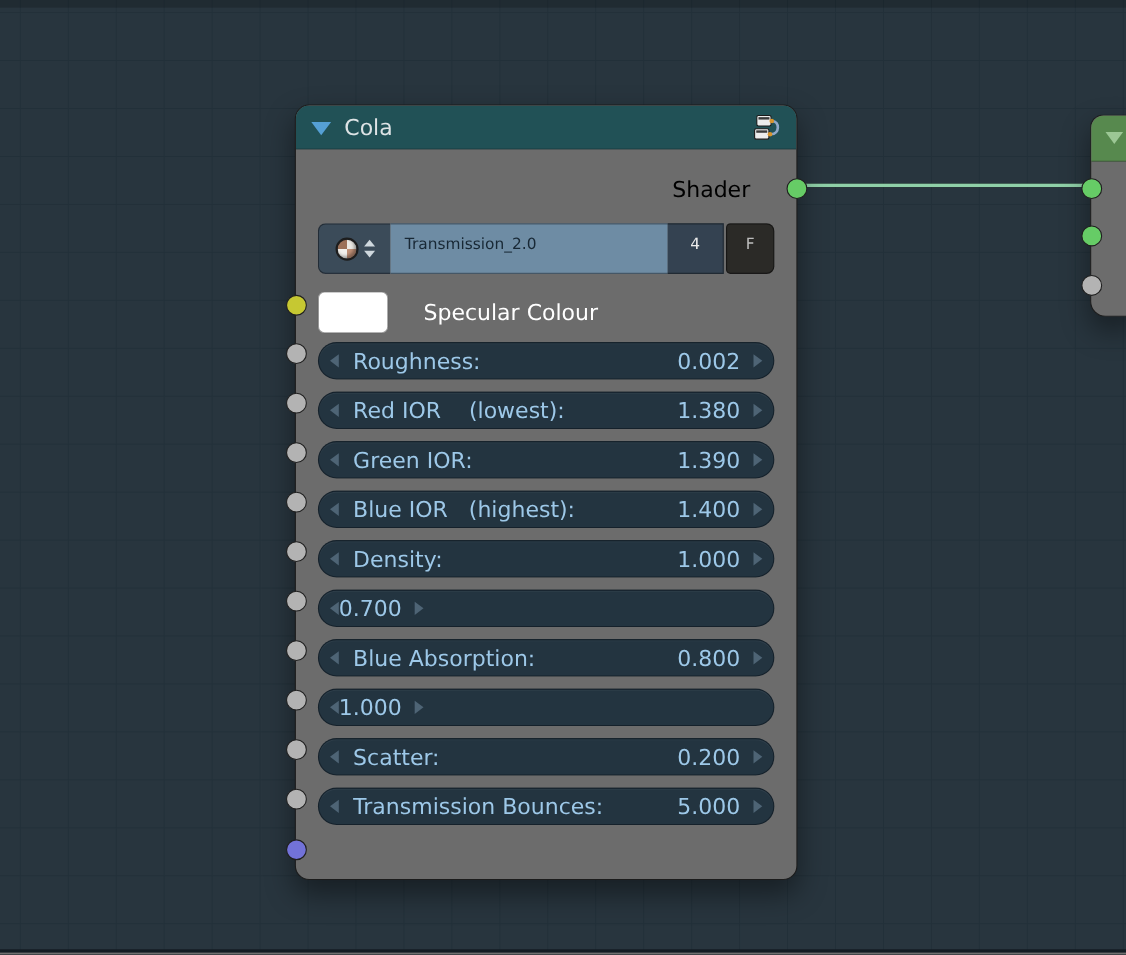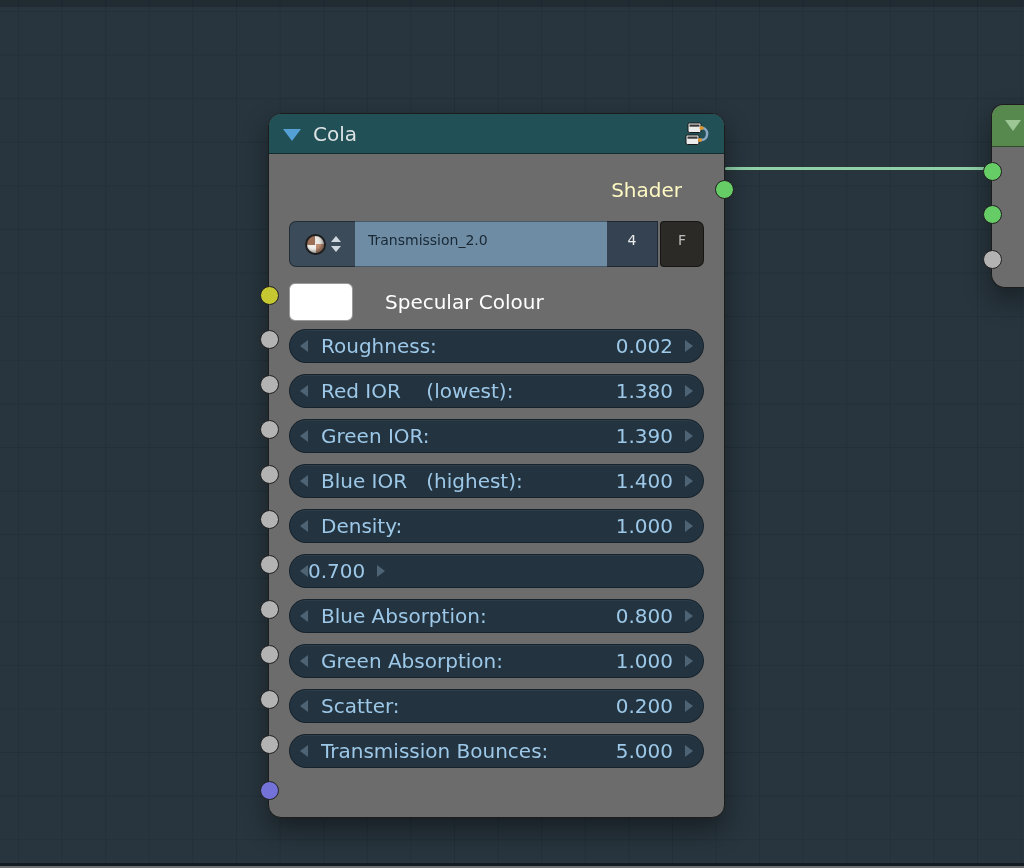--- a/index.html
+++ b/index.html
@@ -23,32 +23,32 @@
   
   .wire { position: absolute; left: 725px; top: 167px; width: 268px; height: 3px;
     background: #8fd0a8; border-radius: 2px;
     box-shadow: 0 0 0 0.5px rgba(40,70,50,0.5); z-index: 5; }
 
   
   .node { position: absolute; background: #6c6c6c; border: 1px solid #1c1c1c;
     box-shadow: 0 12px 26px rgba(0,0,0,0.42); z-index: 10; }
 
   
-  .node-cola { left: 268px; top: 113px; width: 457px; height: 705px; border-radius: 13px; }
+  .node-cola { left: 268px; top: 95px; width: 457px; height: 705px; border-radius: 13px; }
   .node-header { height: 40px; display: flex; align-items: center; padding: 0 12px;
     border-radius: 12px 12px 0 0; border-bottom: 1px solid rgba(0,0,0,0.45); }
   .collapse-tri { width: 0; height: 0; border-left: 9px solid transparent;
     border-right: 9px solid transparent; border-top: 12px solid #55a0d5;
     margin: 2px 12px 0 2px; }
   .node-title { color: #dde3e5; font-size: 20px; flex: 1; }
   .group-icon svg { display: block; }
 
   .row-output { margin-top: 16px; height: 39px; display: flex; align-items: center;
     justify-content: flex-end; padding-right: 42px; }
-  .output-label { color: #fef9c3; font-size: 20px; }
+  .output-label { color: #000000; font-size: 20px; }
 
   
   .datablock { margin: 12px 20px 0 20px; height: 46px; display: flex; font-size: 14px; }
   .db-left { width: 66px; background: #3b4b59; border-radius: 7px 0 0 7px;
     display: flex; align-items: center; justify-content: center; gap: 5px;
     border: 1px solid rgba(10,15,20,0.5); border-right: none; }
   .mat-sphere { width: 21px; height: 21px; border-radius: 50%;
     background: conic-gradient(from 0deg, #ece9e4 0 25%, #c09077 25% 50%, #f2f0ec 50% 75%, #9c7058 75% 100%);
     border: 2px solid #1d1d1d; box-shadow: inset -2px -2px 3px rgba(0,0,0,0.35); }
   .updown { display: flex; flex-direction: column; gap: 4px; }
@@ -186,21 +186,20 @@
         <div class="tri-r"></div>
       </div>
       <div class="slider">
         <div class="tri-l"></div>
         <span class="slider-label">Blue Absorption:</span>
         <span class="slider-value">0.800</span>
         <div class="tri-r"></div>
       </div>
       <div class="slider">
         <div class="tri-l"></div>
-        <span class="slider-label">Green Absorption:</span>
         <span class="slider-value">1.000</span>
         <div class="tri-r"></div>
       </div>
       <div class="slider">
         <div class="tri-l"></div>
         <span class="slider-label">Scatter:</span>
         <span class="slider-value">0.200</span>
         <div class="tri-r"></div>
       </div>
       <div class="slider">

